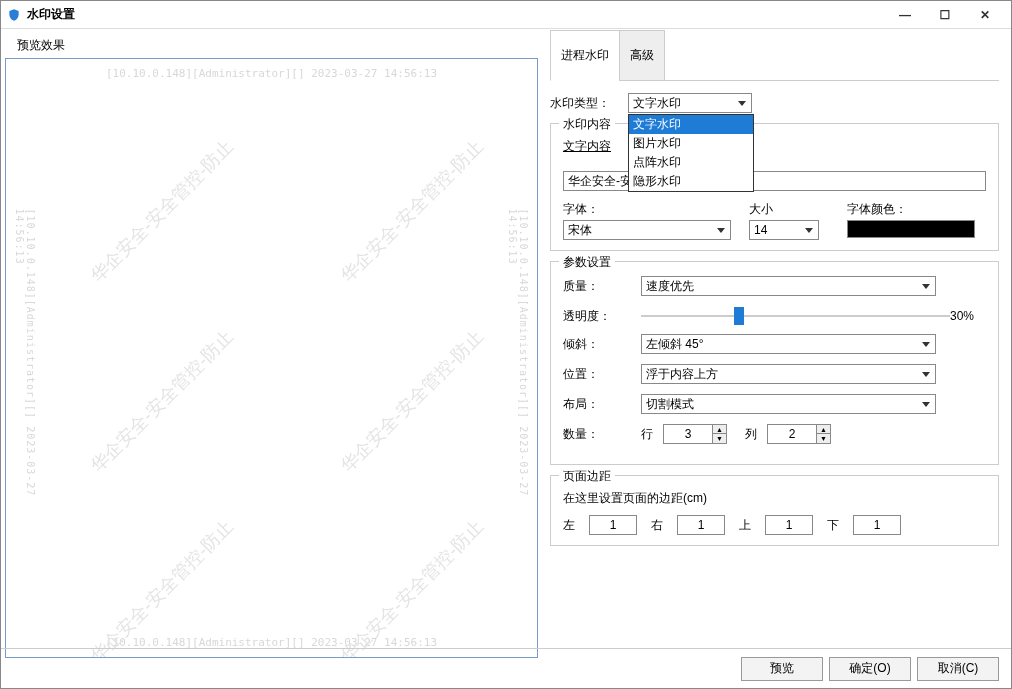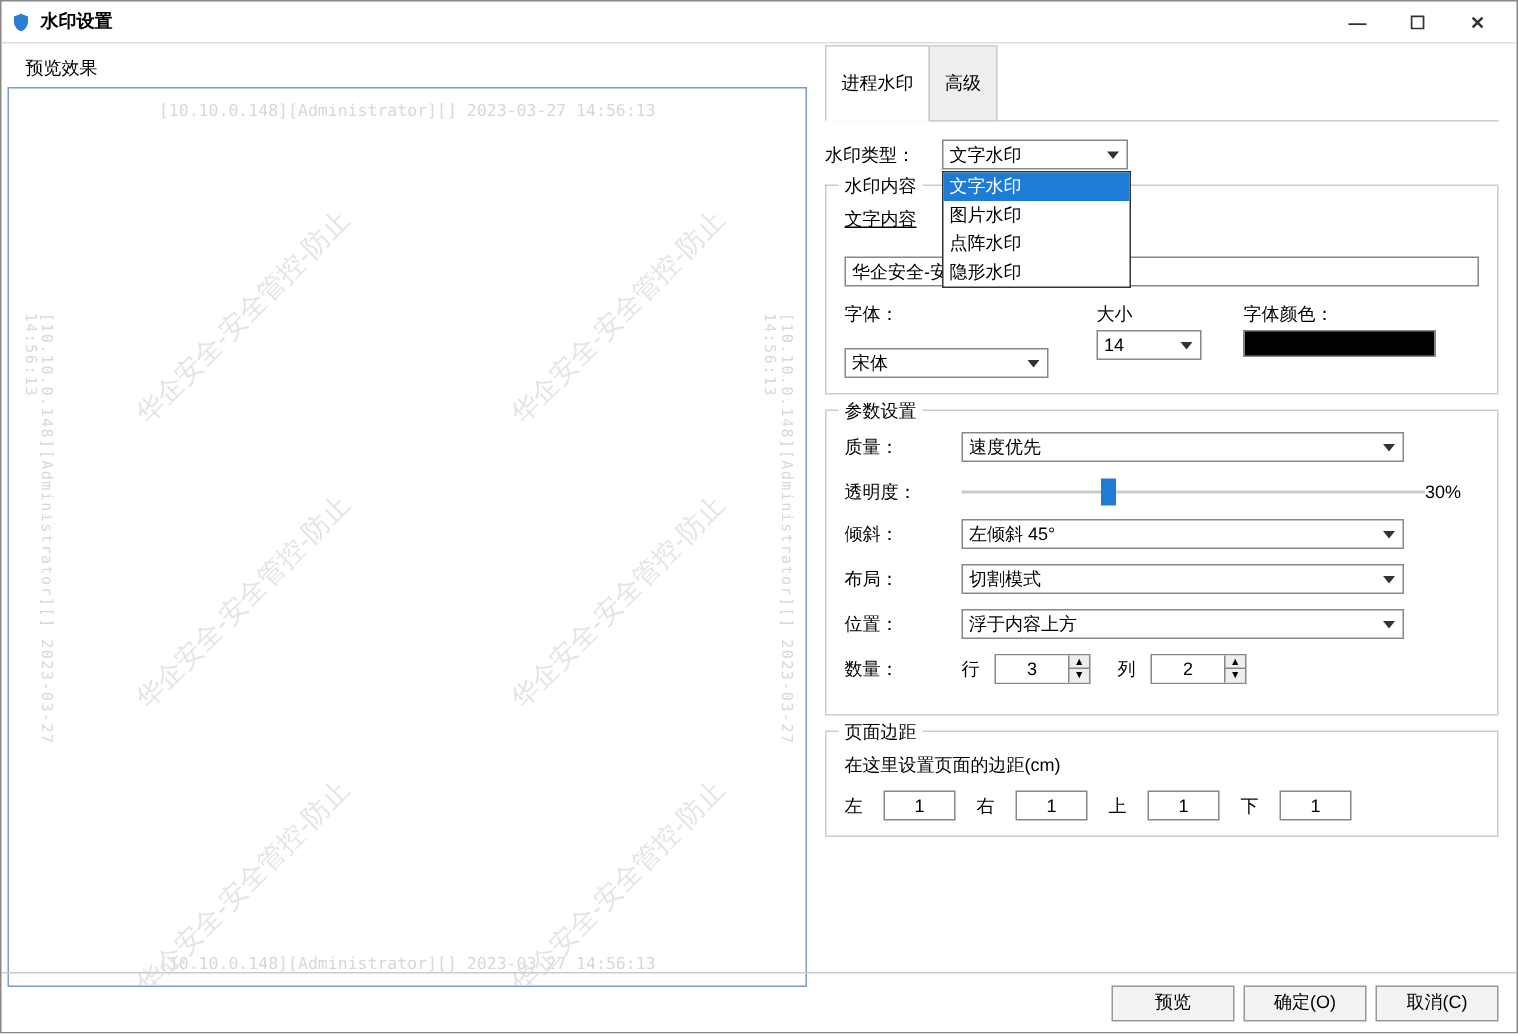--- a/index.html
+++ b/index.html
@@ -114,21 +114,21 @@
         </div>
       </div>
 
       <div class="group">
         <div class="group-title">水印内容</div>
         <div style="margin-bottom:16px;text-decoration:underline;">文字内容</div>
         <input class="input-text" value="华企安全-安全管控-防止泄密" style="">
         <div style="display:flex; gap:18px; margin-top:10px;">
           <div style="flex:0 0 150px;">
             <div>字体：</div>
-            <div class="sel" style="width:136px;margin-top:14px;">
+            <div class="sel" style="width:168px;margin-top:2px;">
               <span>宋体</span>
                 <span class="caret"></span>
             </div>
           </div>
           <div style="flex:0 0 80px;">
             <div>大小</div>
             <div class="sel" style="width:70px;margin-top:2px;">
               <span>14</span>
                 <span class="caret"></span>
             </div>
@@ -164,30 +164,30 @@
         </div>
 
         <div class="row">
           <span class="lbl">倾斜：</span>
           <div class="sel wide">
             <span>左倾斜 45°</span>
               <span class="caret"></span>
           </div>
         </div>
         <div class="row">
+          <span class="lbl">位置：</span>
+          <div class="sel wide">
+            <span>浮于内容上方</span>
+              <span class="caret"></span>
+          </div>
+        </div>
+        <div class="row">
           <span class="lbl">布局：</span>
           <div class="sel wide">
             <span>切割模式</span>
-              <span class="caret"></span>
-          </div>
-        </div>
-        <div class="row">
-          <span class="lbl">位置：</span>
-          <div class="sel wide">
-            <span>浮于内容上方</span>
               <span class="caret"></span>
           </div>
         </div>
 
         <div class="row">
           <span class="lbl">数量：</span>
           <span style="margin-right:10px;">行</span>
           <div class="spinner">
             <input value="3" style="">
             <div class="arrows">

